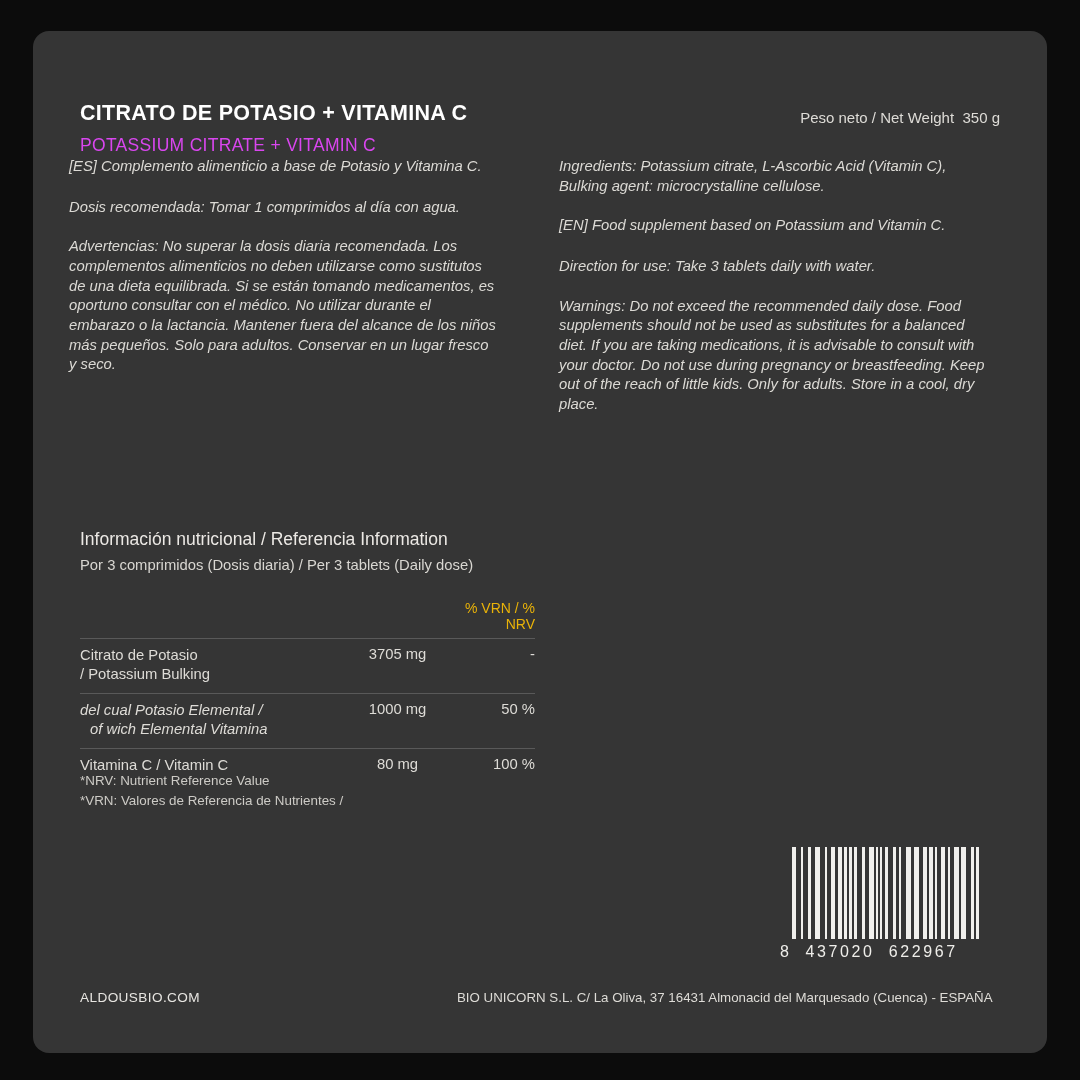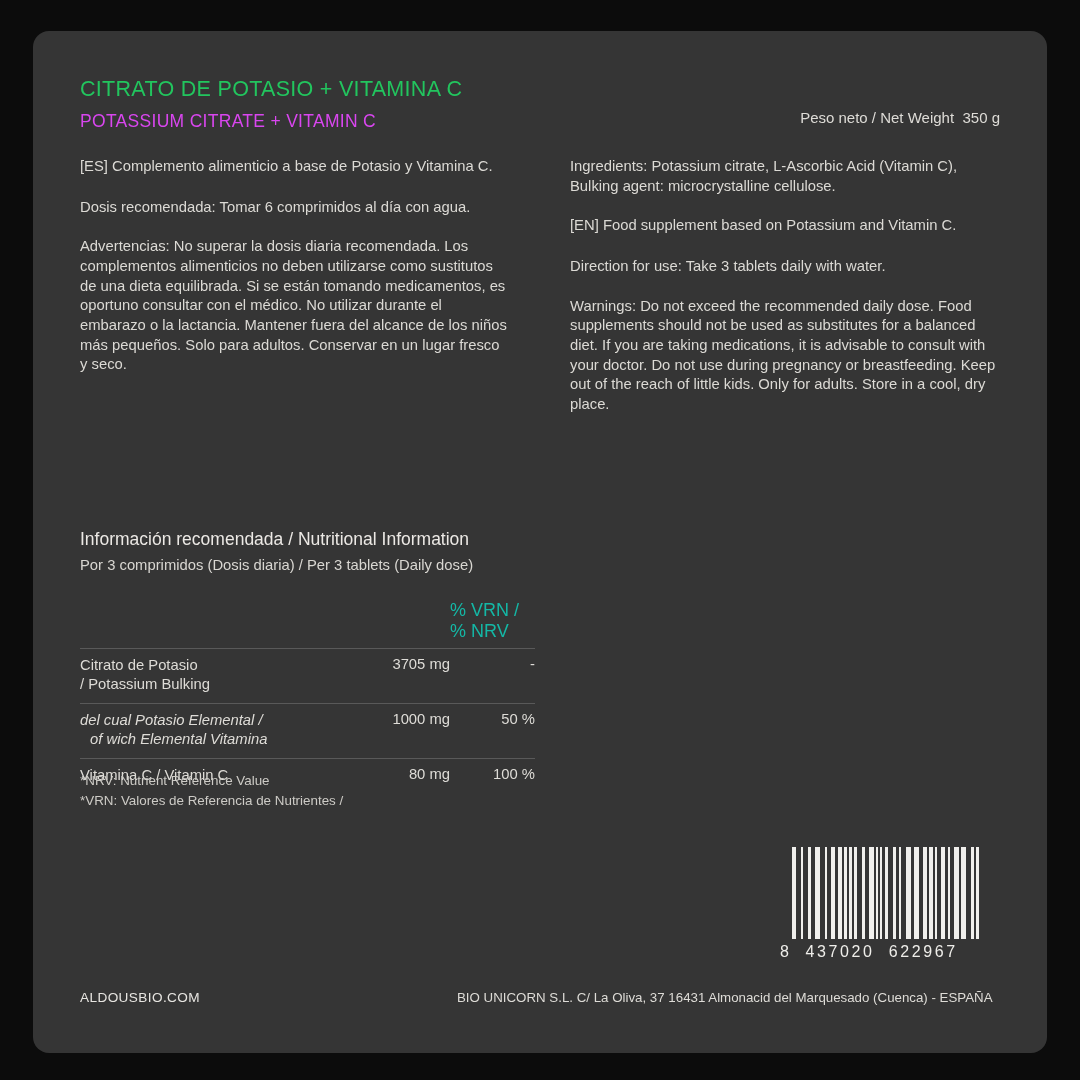--- a/index.html
+++ b/index.html
@@ -28,23 +28,24 @@
   
   .header {
     position: absolute;
     left: 47px;
     top: 44px;
     right: 47px;
   }
   .title-es {
     font-size: 21.5px;
     letter-spacing: 0.3px;
-    color: #22c55e;
+    color: #ffffff;
     line-height: 1.35;
-    font-weight: 400;
+    font-weight: 700;
+    margin-top: 24px;
   }
   .title-en {
     font-size: 17.5px;
     letter-spacing: 0.3px;
     color: #d946ef;
     line-height: 1.35;
     margin-top: 6px;
     font-weight: 400;
   }
   .net-weight {
@@ -52,25 +53,26 @@
     right: 0;
     top: 34px;
     font-size: 15px;
     color: #dedcd7;
     white-space: pre;
   }
 
   
   .columns {
     position: absolute;
-    left: 47px;
+    left: 36px;
     top: 126px;
     width: 920px;
     display: flex;
     gap: 60px;
+    font-style: italic;
   }
   .col {
     width: 441px;
   }
   .para {
     font-size: 14.8px;
     line-height: 1.33;
     color: #dcdad5;
     margin-bottom: 20px;
   }
@@ -100,29 +102,30 @@
     border-collapse: collapse;
     font-size: 14.8px;
     color: #dedcd7;
   }
   table.nutri-table td, table.nutri-table th {
     padding: 0;
     font-weight: 400;
     vertical-align: top;
   }
   .nrv-head {
-    font-size: 18px;
-    color: #14b8a6;
+    text-align: right;
+    font-size: 14px;
+    color: #eab308;
     padding-bottom: 6px !important;
   }
   .row-sep td {
     border-top: 1px solid #595959;
   }
   .cell-name { width: 265px; line-height: 1.32; padding: 7px 0 8px 0 !important; }
-  .cell-amount { width: 105px; text-align: right; padding: 7px 0 8px 0 !important; white-space: nowrap; }
+  .cell-amount { width: 105px; text-align: center; padding: 7px 0 8px 0 !important; white-space: nowrap; }
   .cell-nrv { text-align: right; padding: 7px 0 8px 0 !important; white-space: nowrap; }
   .indent { padding-left: 22px; font-style: italic; }
   .footnote {
     position: absolute;
     left: 47px;
     top: 740px;
     font-size: 13.4px;
     color: #cdcbc6;
     line-height: 1.5;
   }
@@ -185,33 +188,33 @@
 
   <div class="header">
     <div class="title-es">CITRATO DE POTASIO + VITAMINA C</div>
     <div class="title-en">POTASSIUM CITRATE + VITAMIN C</div>
     <div class="net-weight">Peso neto / Net Weight  350 g</div>
   </div>
 
   <div class="columns">
     <div class="col">
       <div class="para intro">[ES] Complemento alimenticio a base de Potasio y Vitamina C.</div>
-      <div class="para">Dosis recomendada: Tomar 6 comprimidos al día con agua.</div>
+      <div class="para">Dosis recomendada: Tomar 1 comprimidos al día con agua.</div>
       <div class="para">Advertencias: No superar la dosis diaria recomendada. Los complementos alimenticios no deben utilizarse como sustitutos de una dieta equilibrada. Si se están tomando medicamentos, es oportuno consultar con el médico. No utilizar durante el embarazo o la lactancia. Mantener fuera del alcance de los niños más pequeños. Solo para adultos. Conservar en un lugar fresco y seco.</div>
     </div>
     <div class="col">
       <div class="para">Ingredients: Potassium citrate, L-Ascorbic Acid (Vitamin C), Bulking agent: microcrystalline cellulose.</div>
       <div class="para intro">[EN] Food supplement based on Potassium and Vitamin C.</div>
       <div class="para">Direction for use: Take 3 tablets daily with water.</div>
       <div class="para">Warnings: Do not exceed the recommended daily dose. Food supplements should not be used as substitutes for a balanced diet. If you are taking medications, it is advisable to consult with your doctor. Do not use during pregnancy or breastfeeding. Keep out of the reach of little kids. Only for adults. Store in a cool, dry place.</div>
     </div>
   </div>
 
   <div class="nutri">
-    <div class="nutri-title">Información recomendada / Nutritional Information</div>
+    <div class="nutri-title">Información nutricional / Referencia Information</div>
     <div class="nutri-sub">Por 3 comprimidos (Dosis diaria)  / Per 3 tablets (Daily dose)</div>
 
     <table class="nutri-table">
       <tbody>
           <tr>
         <td></td>
         <td></td>
         <td class="nrv-head">% VRN / % NRV</td>
       </tr>
       <tr class="row-sep">

